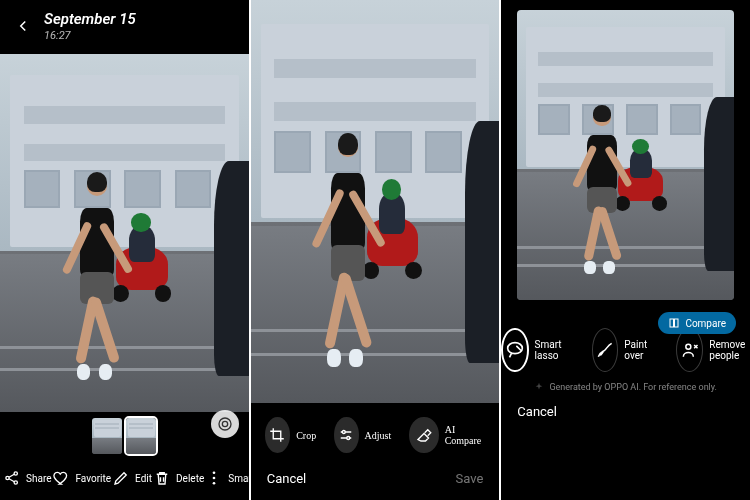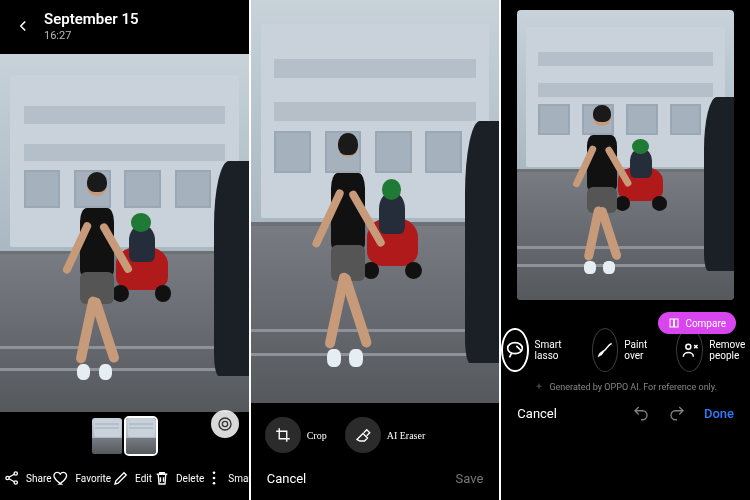--- a/index.html
+++ b/index.html
@@ -31,21 +31,21 @@
   .runner .armL,.runner .armR{position:absolute;top:22%;width:10%;height:28%;background:#c79a7a;border-radius:8px;}
   .runner .armL{left:22%;transform:rotate(25deg);} .runner .armR{left:68%;transform:rotate(-30deg);}
   .runner .shorts{position:absolute;left:30%;top:48%;width:40%;height:16%;background:#555;border-radius:6px;}
   .runner .legL,.runner .legR{position:absolute;top:60%;width:12%;height:34%;background:#c79a7a;border-radius:10px;}
   .runner .legL{left:32%;transform:rotate(12deg);} .runner .legR{left:54%;transform:rotate(-18deg);}
   .runner .shoeL,.runner .shoeR{position:absolute;width:16%;height:8%;background:#e6edf3;border-radius:40%;bottom:-2%;}
   .runner .shoeL{left:26%} .runner .shoeR{left:52%}
   .personR { position:absolute; right:-6%; top:30%; width:20%; height:60%; background:#1b1f26; border-radius:30% 10% 10% 10%; }
 
   
-  .p1-header { padding: 10px 12px 6px; display:flex; align-items:center; gap:10px; }
+  .p1-header { padding: 10px 12px 6px; display:flex; align-items:center; gap:10px;font-style:italic; }
   .back-btn { width:22px;height:22px;display:flex;align-items:center;justify-content:center; }
   .title { font-size:15px; font-weight:600; }
   .time { font-size:11px; opacity:.7; margin-top:1px; }
   .p1-photo { margin: 6px 0 0; flex:1; }
   .lens-btn { position:absolute; right:10px; bottom:62px; width:28px; height:28px; border-radius:50%; background:rgba(255,255,255,.85); display:flex; align-items:center; justify-content:center; }
   .thumbs { display:flex; gap:4px; justify-content:center; padding:6px 0; }
   .thumb { width:30px; height:36px; border-radius:3px; overflow:hidden; position:relative; }
   .thumb.active { outline:2px solid #fff; }
   .p1-actions { display:flex; justify-content:space-around; padding:8px 2px 12px; }
   .actbtn { display:flex; flex-direction:row; align-items:center; gap:4px; font-size:10px; }
@@ -55,21 +55,21 @@
   .p2-photo { flex:1; }
   .p2-toolrow { display:flex; gap:18px; padding:14px 14px 6px; overflow:hidden;font-family:Liberation Serif, serif; }
   .toolbtn { display:flex; flex-direction:row; align-items:center; gap:6px; font-size:10px; min-width:44px; }
   .toolbtn .circ { width:36px; height:36px; border-radius:50%; background:#2b2b2b; display:flex; align-items:center; justify-content:center; }
   .p2-footer { display:flex; justify-content:space-between; padding:12px 16px 14px; font-size:13px; }
   .p2-footer .save { opacity:.45; }
 
   
   .p3-photowrap { padding:10px 16px 4px; }
   .p3-photo { position:relative; width:100%; height:290px; border-radius:4px; overflow:hidden; }
-  .compare { position:absolute; right:14px; top:312px; background:#d946ef; border-radius:14px; padding:5px 10px; font-size:10px; display:flex; align-items:center; gap:5px; }
+  .compare { position:absolute; right:14px; top:312px; background:#0369a1; border-radius:14px; padding:5px 10px; font-size:10px; display:flex; align-items:center; gap:5px; }
   .p3-tools { display:flex; justify-content:center; gap:26px; padding:24px 0 6px; }
   .p3-tools .toolbtn .circ { width:44px; height:44px; background:transparent; border:1px solid #3b3b3b; }
   .p3-tools .toolbtn.sel .circ { border:2px solid #fff; }
   .ai-note { text-align:center; font-size:9px; opacity:.5; padding:4px 0 2px; display:flex; justify-content:center; align-items:center; gap:5px; }
   .p3-footer { display:flex; justify-content:space-between; align-items:center; padding:10px 16px 12px; font-size:13px; }
   .p3-footer .right { display:flex; align-items:center; gap:18px; }
   .done { color:#2f7bff; font-weight:500; }
   .undo,.redo { opacity:.5; }
 
   svg { display:block; }
@@ -231,24 +231,34 @@
         <div class="circ">
             <svg width="18" height="18" viewBox="0 0 24 24" fill="none" stroke="#fff" stroke-width="1.8">
               <path d="M7 3v14h14M3 7h14v14"></path>
             </svg>
           </div>
         <span>Crop</span>
       </div>
       <div class="toolbtn">
         <div class="circ">
             <svg width="18" height="18" viewBox="0 0 24 24" fill="none" stroke="#fff" stroke-width="1.8">
+              <path d="M5 8h14M5 16h14"></path>
+              <circle cx="9" cy="8" r="2" fill="#2b2b2b"></circle>
+              <circle cx="15" cy="16" r="2" fill="#2b2b2b"></circle>
+            </svg>
+          </div>
+        <span>Adjust</span>
+      </div>
+      <div class="toolbtn">
+        <div class="circ">
+            <svg width="18" height="18" viewBox="0 0 24 24" fill="none" stroke="#fff" stroke-width="1.8">
               <path d="M4 18l8-8 6 6-4 4H8zM13 9l4-4 4 4-4 4"></path>
             </svg>
           </div>
-        <span>AI Eraser</span>
+        <span>AI Compare</span>
       </div>
 
     </div>
 
     <div class="p2-footer">
       <span>Cancel</span>
       <span class="save">Save</span>
     </div>
   </div>
 
@@ -327,29 +337,16 @@
 
     <div class="ai-note">
       <svg width="10" height="10" viewBox="0 0 24 24" fill="#888">
           <path d="M12 2l2 6 6 2-6 2-2 6-2-6-6-2 6-2z"></path>
         </svg>
       <span>Generated by OPPO AI. For reference only.</span>
     </div>
 
     <div class="p3-footer">
       <span>Cancel</span>
-      <div class="right">
-        <span class="undo">
-            <svg width="18" height="18" viewBox="0 0 24 24" fill="none" stroke="#fff" stroke-width="1.8">
-              <path d="M9 14L4 9l5-5M4 9h10a6 6 0 0 1 0 12h-2"></path>
-            </svg>
-          </span>
-        <span class="redo">
-            <svg width="18" height="18" viewBox="0 0 24 24" fill="none" stroke="#fff" stroke-width="1.8">
-              <path d="M15 14l5-5-5-5M20 9H10a6 6 0 0 0 0 12h2"></path>
-            </svg>
-          </span>
-        <span class="done">Done</span>
-      </div>
     </div>
   </div>
 
 </div>
 
 </body></html>

